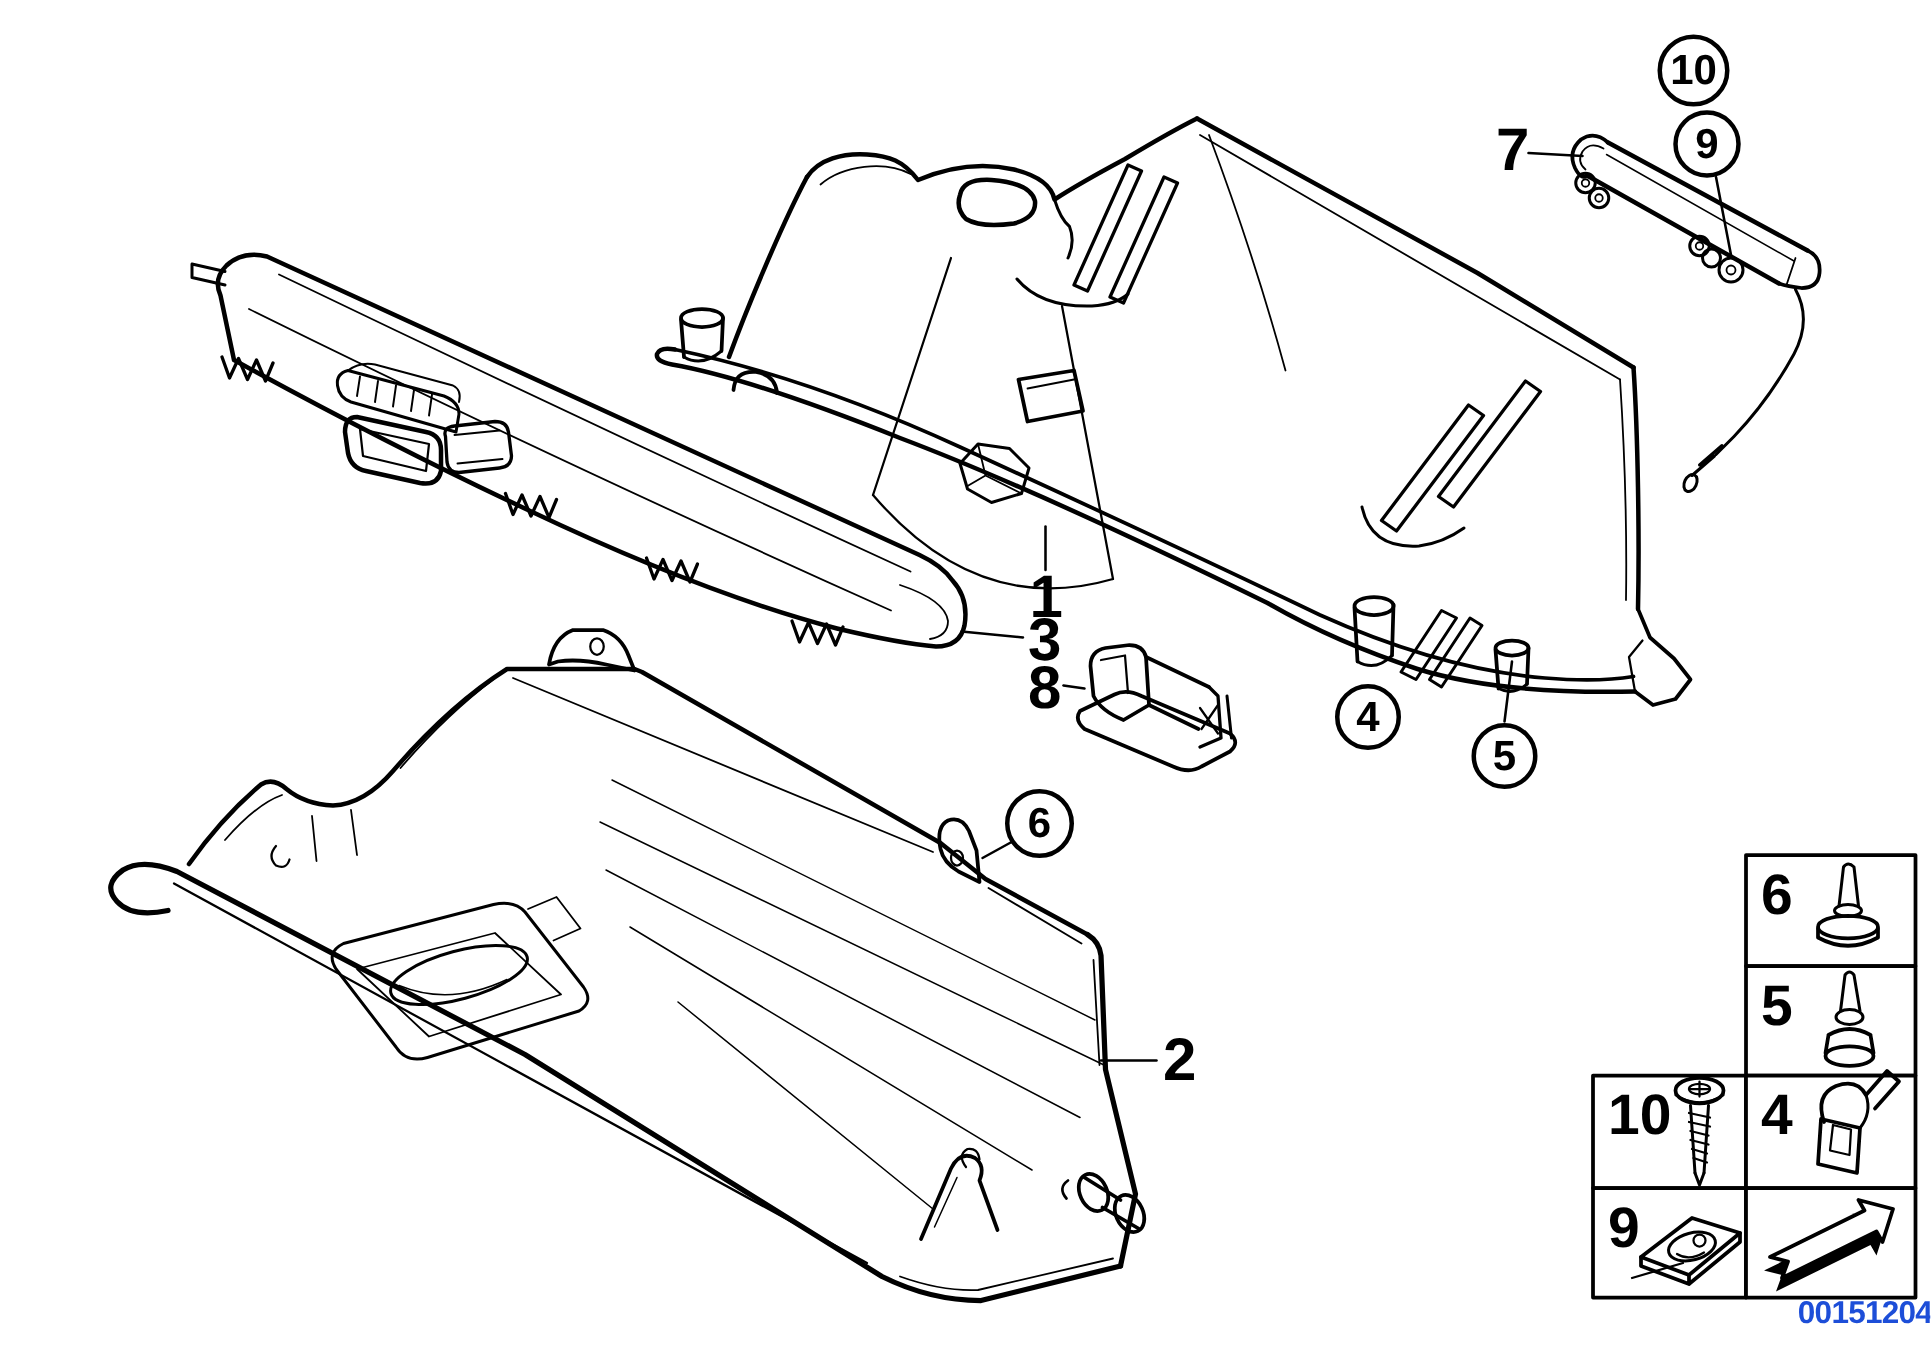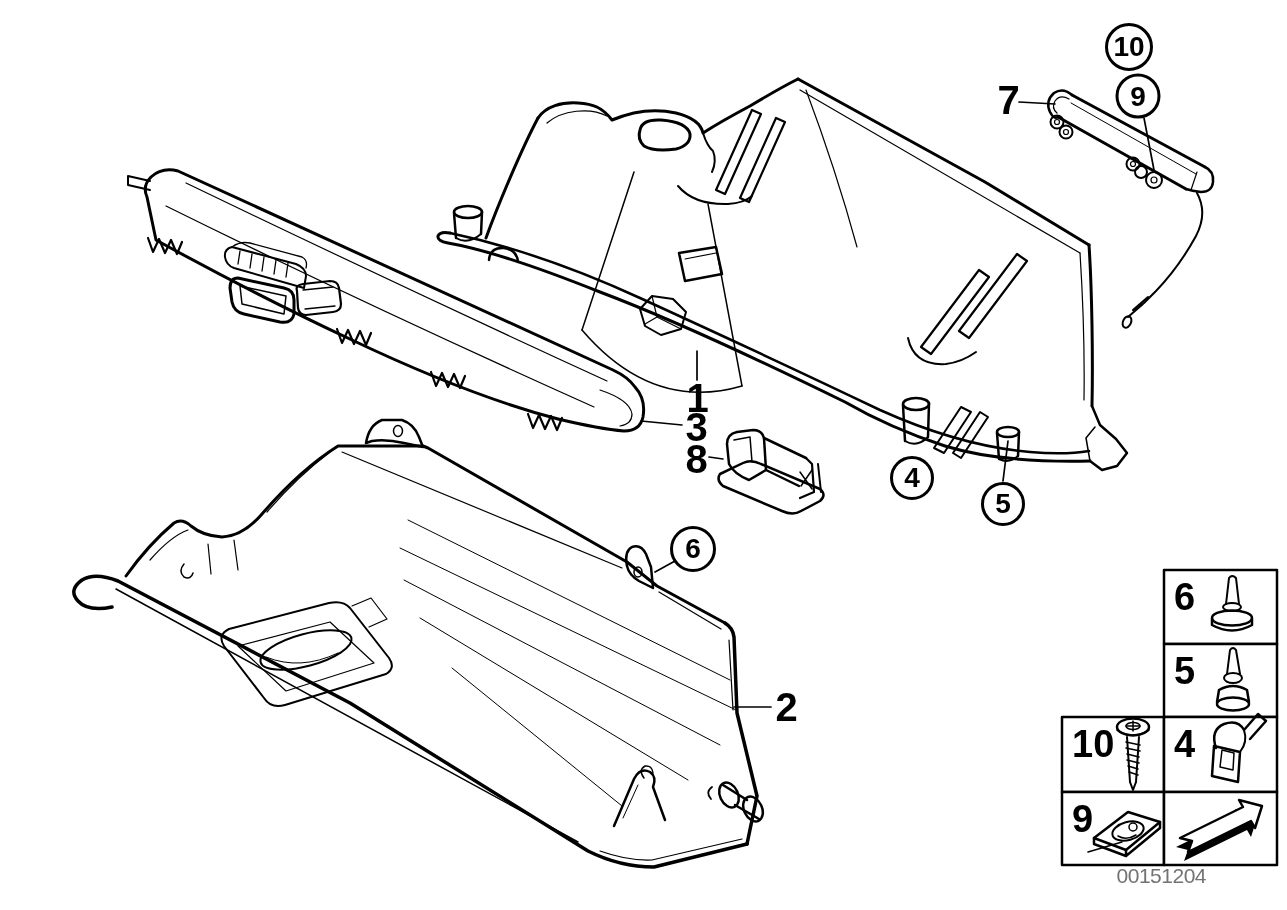--- a/index.html
+++ b/index.html
@@ -6,22 +6,22 @@
   .stage{position:relative;width:1287px;height:910px;background:#ffffff;overflow:hidden;
          font-family:"Liberation Sans", sans-serif;}
   .lineart{position:absolute;left:0;top:0;}
   .plain-num{position:absolute;transform:translate(-50%,-50%);font-weight:bold;font-size:40px;
              color:#000;line-height:1;letter-spacing:-1px;}
   .circle-num{position:absolute;transform:translate(-50%,-50%);border:3.5px solid #000;border-radius:50%;
               background:#fff;display:flex;align-items:center;justify-content:center;
               font-weight:bold;font-size:28px;color:#000;box-sizing:border-box;}
   .legend-cell{position:absolute;display:flex;align-items:flex-start;box-sizing:border-box;}
   .legend-num{font-weight:bold;font-size:38px;color:#000;line-height:1;padding:8px 0 0 10px;}
-  .stamp{position:absolute;left:1091px;top:864px;width:115px;text-align:right;font-size:21px;
-         font-weight:normal;color:#737373;letter-spacing:-0.5px;}
+  .stamp{position:absolute;left:1173px;top:864px;width:115px;text-align:right;font-size:21px;
+         font-weight:bold;color:#1d4ed8;letter-spacing:-0.5px;}
 </style>
 </head>
 <body>
 
 <div class="stage">
 
 <svg class="lineart" width="1287" height="910" viewBox="0 0 1287 910" fill="none" stroke="#000" stroke-linecap="round" stroke-linejoin="round">
 
   <g>
     <path stroke-width="3" d="M 538 118 C 546 106 562 102 578 103 C 593 104 602 107 612 120 Q 645 106 676 113 Q 700 119 703 133 Q 720 122 750 106 Q 780 88 798 79"></path>

